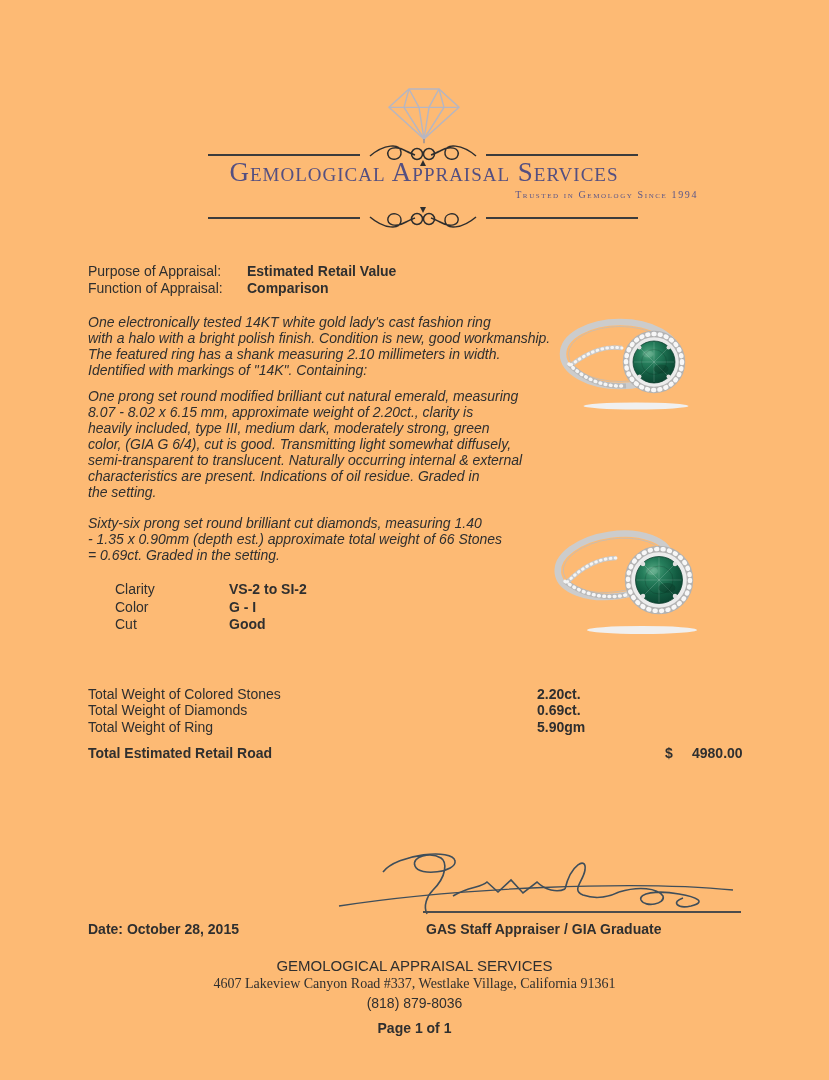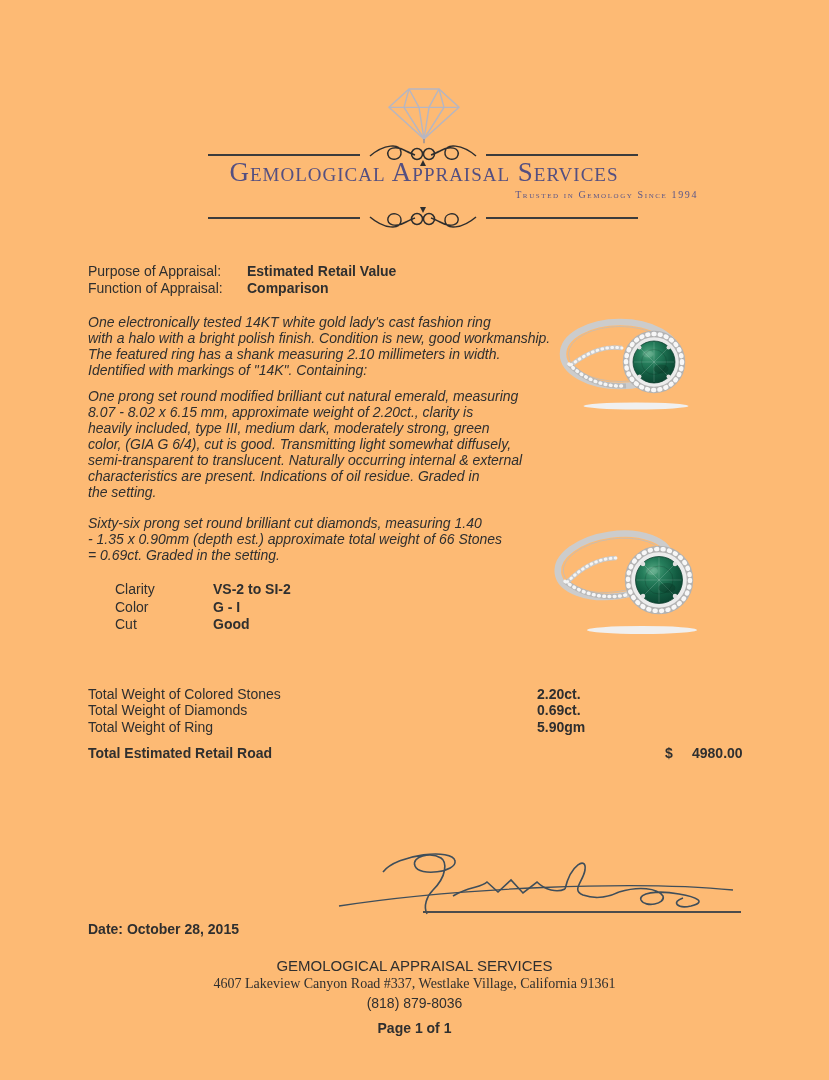--- a/index.html
+++ b/index.html
@@ -29,21 +29,21 @@
   .orn .rule.l { left:0; } .orn .rule.r { right:0; }
   .orn svg { position:absolute; left:158px; top:0; width:114px; height:26px; }
   .orn.flip svg { transform:scaleY(-1); }
 
   
   .kv-row { display:flex; line-height:16.5px; }
   .kv-row .k { width:159px; }
   .kv-row .v { font-weight:bold; }
   .para { white-space:pre-line; line-height:16px; width:490px;font-style:italic; }
 
-  .grade-row { display:flex; line-height:17.5px; }
+  .grade-row { display:flex; line-height:17.5px;gap:16px; }
   .grade-row .k { width:98px; }
   .grade-row .v { font-weight:bold; }
 
   .tot-row { display:flex; line-height:16.3px; }
   .tot-row .k { width:405px; }
   .tot-row .v { font-weight:bold;margin-left:44px; }
 
   .grand-label { font-weight:bold; }
   .grand-cur, .grand-amt { font-weight:bold; }
 
@@ -221,19 +221,20 @@
       <path d="M48 26 C62 8 118 2 120 15 C122 26 84 31 80 20 C76 10 96 6 106 12 C112 16 112 30 98 44 C92 50 88 60 92 68"></path>
       <path d="M118 50 C134 40 146 42 152 36 L163 46 L176 34 L188 47 L202 36 C210 44 222 47 230 43"></path>
       <path d="M230 43 C236 18 252 10 250 24 C248 36 236 44 248 49 C262 54 276 50 284 46"></path>
       <path d="M284 46 C304 40 322 42 328 50 C331 58 310 62 306 54 C303 47 322 44 344 48 C362 51 372 56 356 60 C342 63 336 56 348 52"></path>
       <path d="M4 60 C120 42 300 34 398 44" stroke-width="1.3"></path>
     </svg>
   </div>
   <div class="abs sig-rule"></div>
 
   <div class="abs bold" style="left:88px; top:921px;text-align:right;">Date: October 28, 2015</div>
+  <div class="abs bold" style="left:426px; top:921px;">GAS Staff Appraiser / GIA Graduate</div>
 
   <div class="abs footer-line" style="top:957px; font-size:15px;">GEMOLOGICAL APPRAISAL SERVICES</div>
   <div class="abs footer-line" style="top:976px;font-family:Liberation Serif, serif;">4607 Lakeview Canyon Road #337, Westlake Village, California 91361</div>
   <div class="abs footer-line" style="top:995px;">(818) 879-8036</div>
   <div class="abs footer-line bold" style="top:1020px;">Page 1 of 1</div>
 
 </div>
 
 </body></html>

